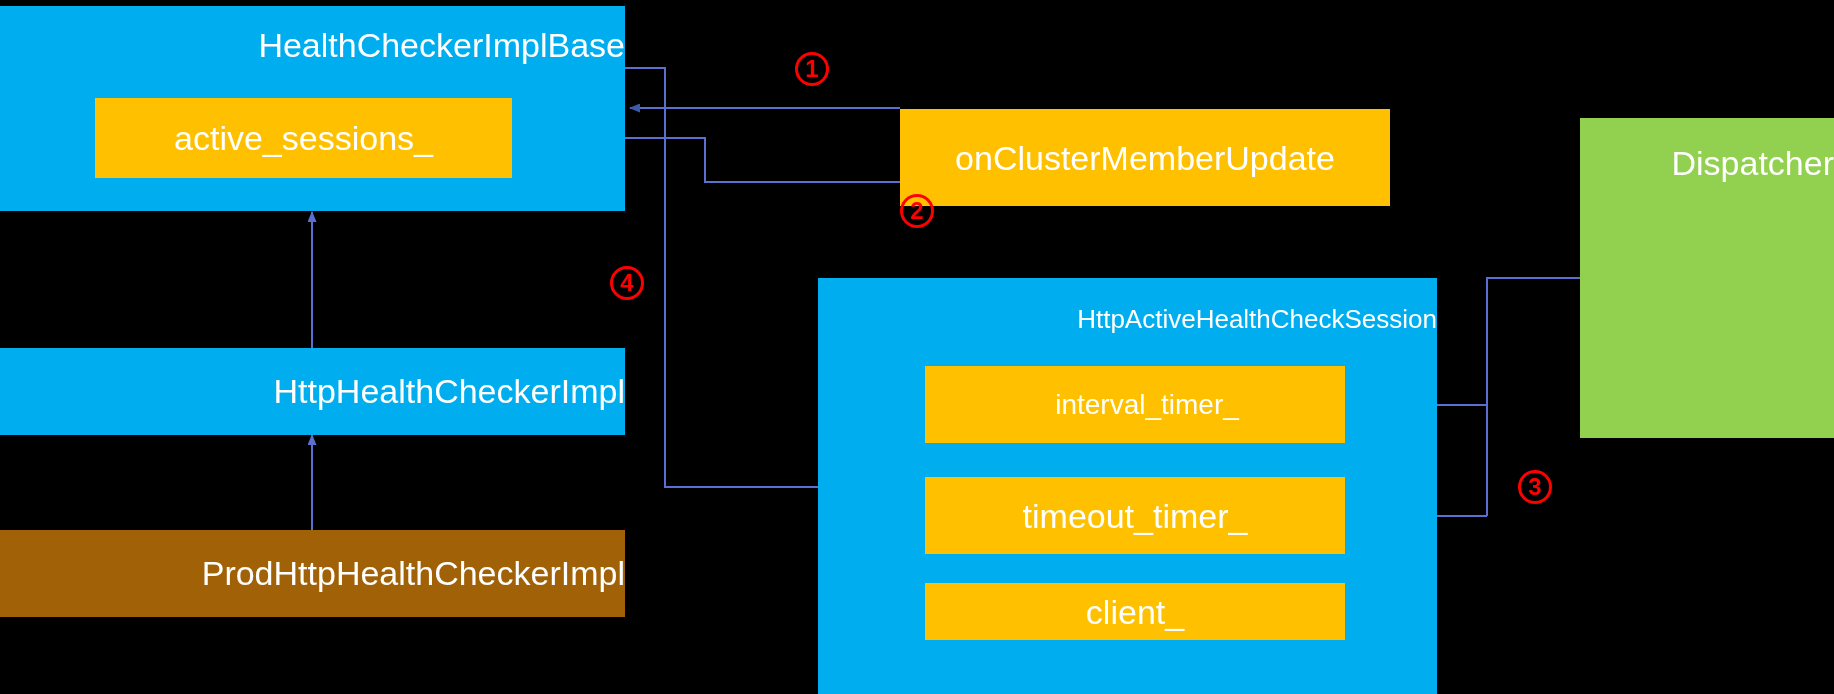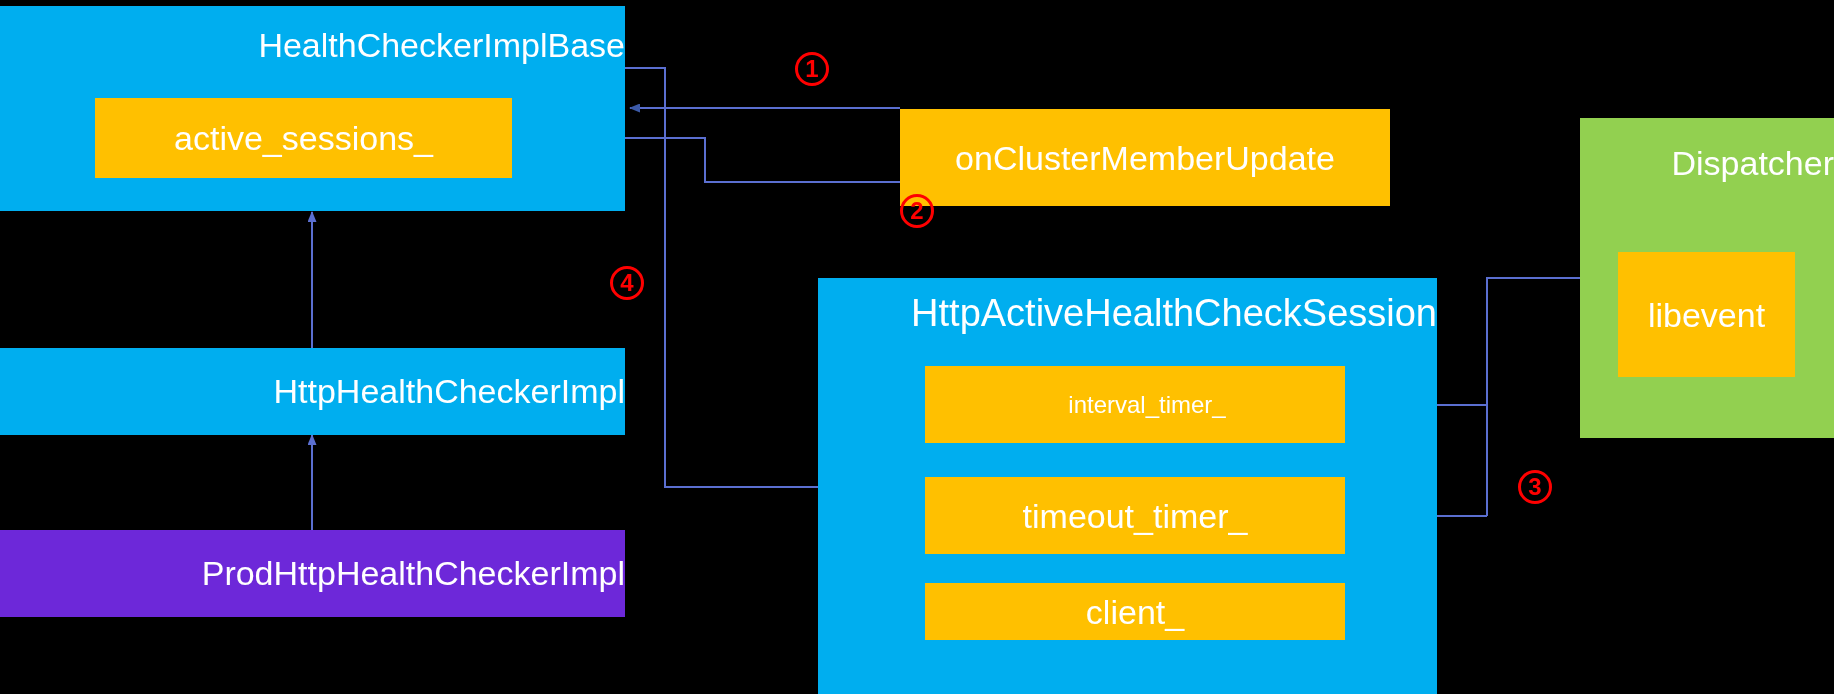--- a/index.html
+++ b/index.html
@@ -21,21 +21,21 @@
   }
   .box {
     position: absolute;
     box-sizing: border-box;
     color: #ffffff;
     display: block;
   }
   .cls-blue   { background: #00AEEF; }
   .cls-orange { background: #FFC000; }
   .cls-green  { background: #92D050; }
-  .cls-red    { background: #6d28d9; }
+  .cls-red    { background: #a16207; }
 
   
   .title-text {
     position: absolute;
     left: 0;
     right: 0;
     text-align: right;
     white-space: nowrap;
     color: #ffffff;
     line-height: 1;
@@ -141,37 +141,34 @@
 
   <div class="box cls-red" style="left:0px; top:530px; width:625px; height:87px;">
     <div class="title-text" style="top:26px; font-size:34px;">ProdHttpHealthCheckerImpl</div>
   </div>
 
   <div class="box cls-orange" style="left:900px; top:72px; width:490px; height:97px;margin-top:37px;">
     <div class="member-text" style="font-size:34px;">onClusterMemberUpdate</div>
   </div>
 
   <div class="box cls-blue" style="left:818px; top:278px; width:619px; height:416px;">
-    <div class="title-text" style="top:16px; font-size:38px;">HttpActiveHealthCheckSession</div>
+    <div class="title-text" style="top:28px; font-size:26px;">HttpActiveHealthCheckSession</div>
   </div>
   <div class="box cls-orange" style="left:925px; top:366px; width:420px; height:77px;">
-    <div class="member-text" style="font-size:24px;padding-left:24px;">interval_timer_</div>
+    <div class="member-text" style="font-size:28px;padding-left:24px;">interval_timer_</div>
   </div>
   <div class="box cls-orange" style="left:925px; top:477px; width:420px; height:77px;padding-left:36px;">
     <div class="member-text" style="font-size:34px;">timeout_timer_</div>
   </div>
   <div class="box cls-orange" style="left:925px; top:583px; width:420px; height:57px;">
     <div class="member-text" style="font-size:34px;">client_</div>
   </div>
 
   <div class="box cls-green" style="left:1580px; top:118px; width:254px; height:320px;">
     <div class="title-text" style="top:28px; font-size:34px;">Dispatcher</div>
   </div>
-  <div class="box cls-orange" style="left:1618px; top:252px; width:177px; height:125px;">
-    <div class="member-text" style="font-size:34px;">libevent</div>
-  </div>
 
   <div class="marker" style="left:795px; top:52px;">1</div>
   <div class="marker" style="left:900px; top:194px;">2</div>
   <div class="marker" style="left:1518px; top:470px;">3</div>
   <div class="marker" style="left:610px; top:266px;">4</div>
 
 </div>
 
 </body></html>

